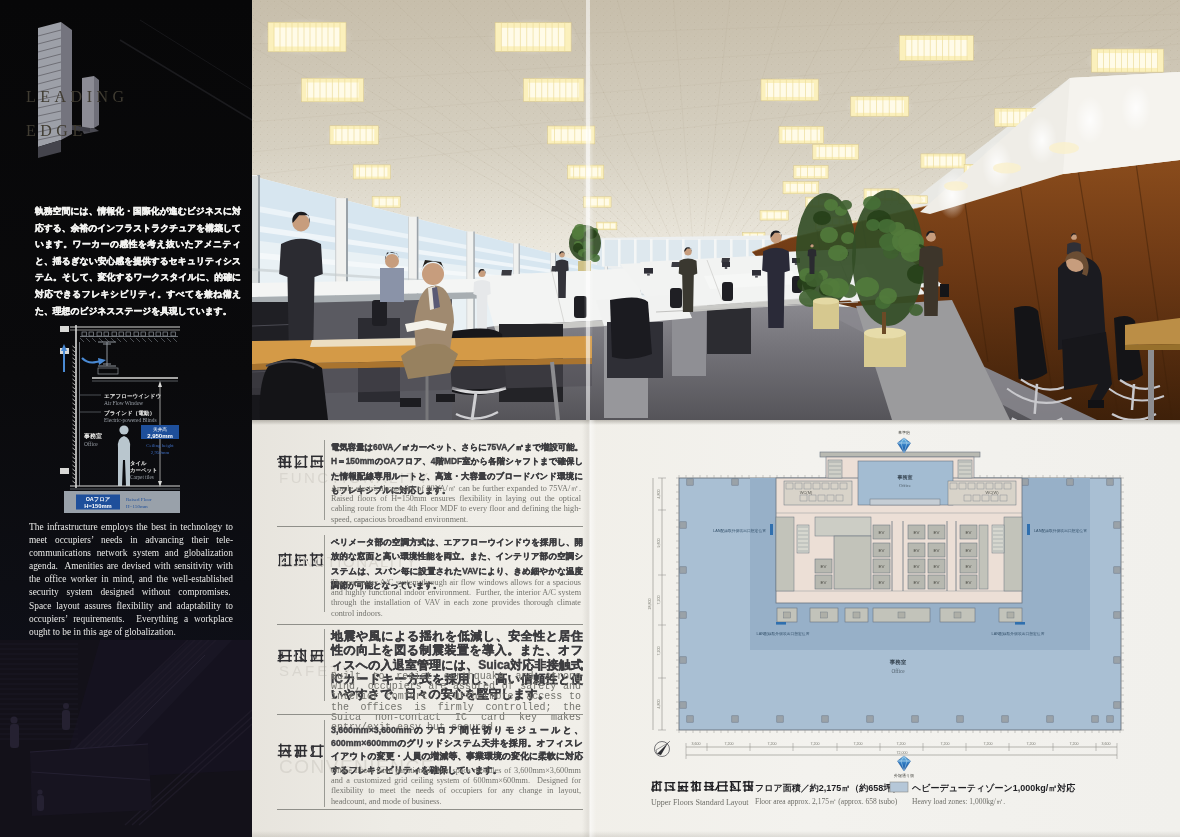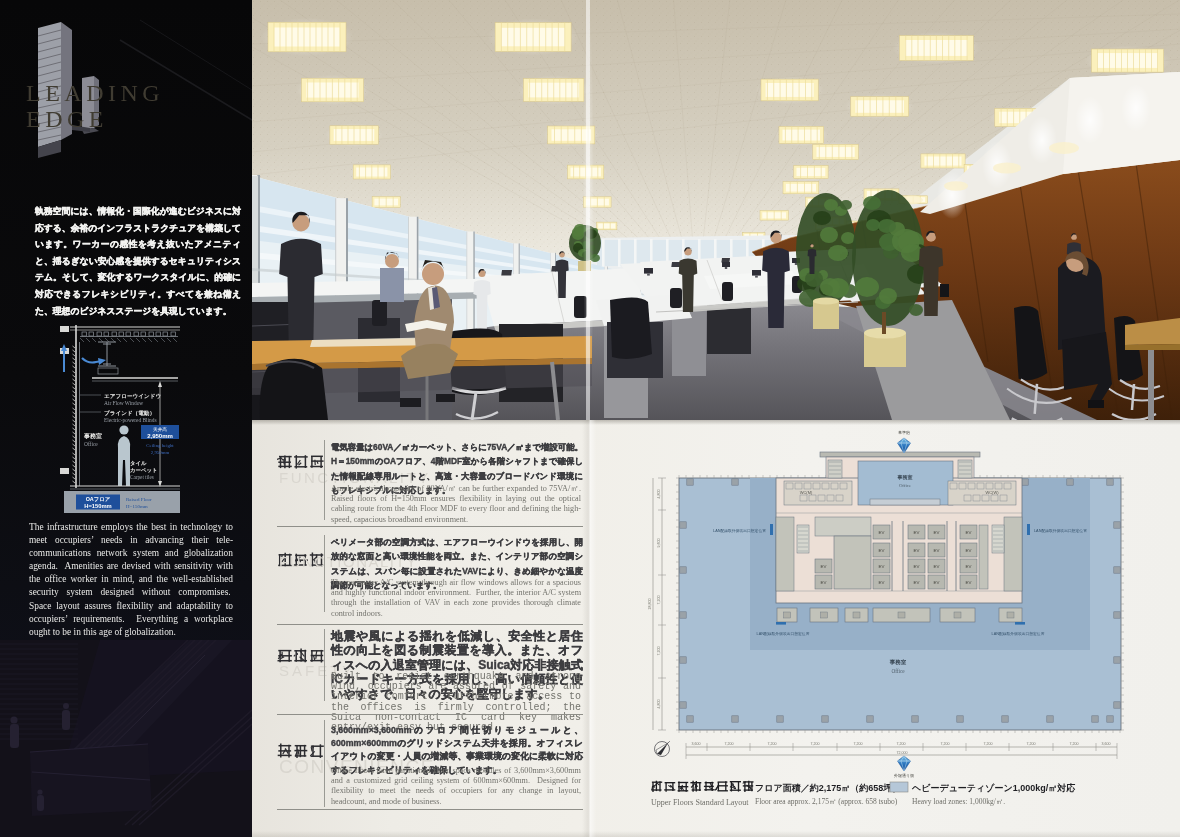--- a/index.html
+++ b/index.html
@@ -33,21 +33,21 @@
     </g>
     <polygon points="38,147 61,140 61,152 38,158" fill="#44444c"></polygon>
     <polygon points="82,78 94,76 94,128 82,130" fill="#8c8c95"></polygon>
     <polygon points="94,76 99,80 99,125 94,128" fill="#70707a"></polygon>
     <polygon points="82,130 94,128 99,131 84,134" fill="#4a4a52"></polygon>
     <polygon points="72,125 90,128 90,132 72,130" fill="#3c3c44"></polygon>
   <line x1="120" y1="40" x2="252" y2="120" stroke="#1b1b1e" stroke-width="1.5"></line>
     <line x1="140" y1="20" x2="252" y2="90" stroke="#17171a" stroke-width="1"></line>
   </svg>
 
-  <div class="abs" style="left:26px;top:80px;font-family:'Liberation Serif',serif;font-size:24px;letter-spacing:4.5px;color:#403c32;line-height:26px;">LEADING<br>EDGE</div>
+  <div class="abs" style="left:26px;top:80px;font-family:'Liberation Serif',serif;font-size:16px;letter-spacing:4.5px;color:#403c32;line-height:34px;">LEADING<br>EDGE</div>
 
   <div class="abs" style="left:35px;top:203px;width:206px;font-size:8.8px;font-weight:bold;-webkit-text-stroke:0.4px #f2f2f0;color:#f2f2f0;line-height:16.6px;text-align:justify;">執務空間には、情報化・国際化が進むビジネスに対応する、余裕のインフラストラクチュアを構築しています。ワーカーの感性を考え抜いたアメニティと、揺るぎない安心感を提供するセキュリティシステム。そして、変化するワークスタイルに、的確に対応できるフレキシビリティ。すべてを兼ね備えた、理想のビジネスステージを具現しています。</div>
 
   <svg class="abs" style="left:0;top:320px;" width="252" height="200" viewBox="0 0 252 200" id="xsec">
 <line x1="70" y1="7" x2="180" y2="7" stroke="#d8d8d6" stroke-width="1"></line>
 <line x1="70" y1="10" x2="180" y2="10" stroke="#d8d8d6" stroke-width="0.6"></line>
 <rect x="82" y="12" width="4.6" height="4" fill="none" stroke="#8f959c" stroke-width="0.7"></rect>
 <rect x="89" y="12" width="4.6" height="4" fill="none" stroke="#8f959c" stroke-width="0.7"></rect>
 <rect x="97" y="12" width="4.6" height="4" fill="none" stroke="#8f959c" stroke-width="0.7"></rect>
 <rect x="104" y="12" width="4.6" height="4" fill="none" stroke="#8f959c" stroke-width="0.7"></rect>

